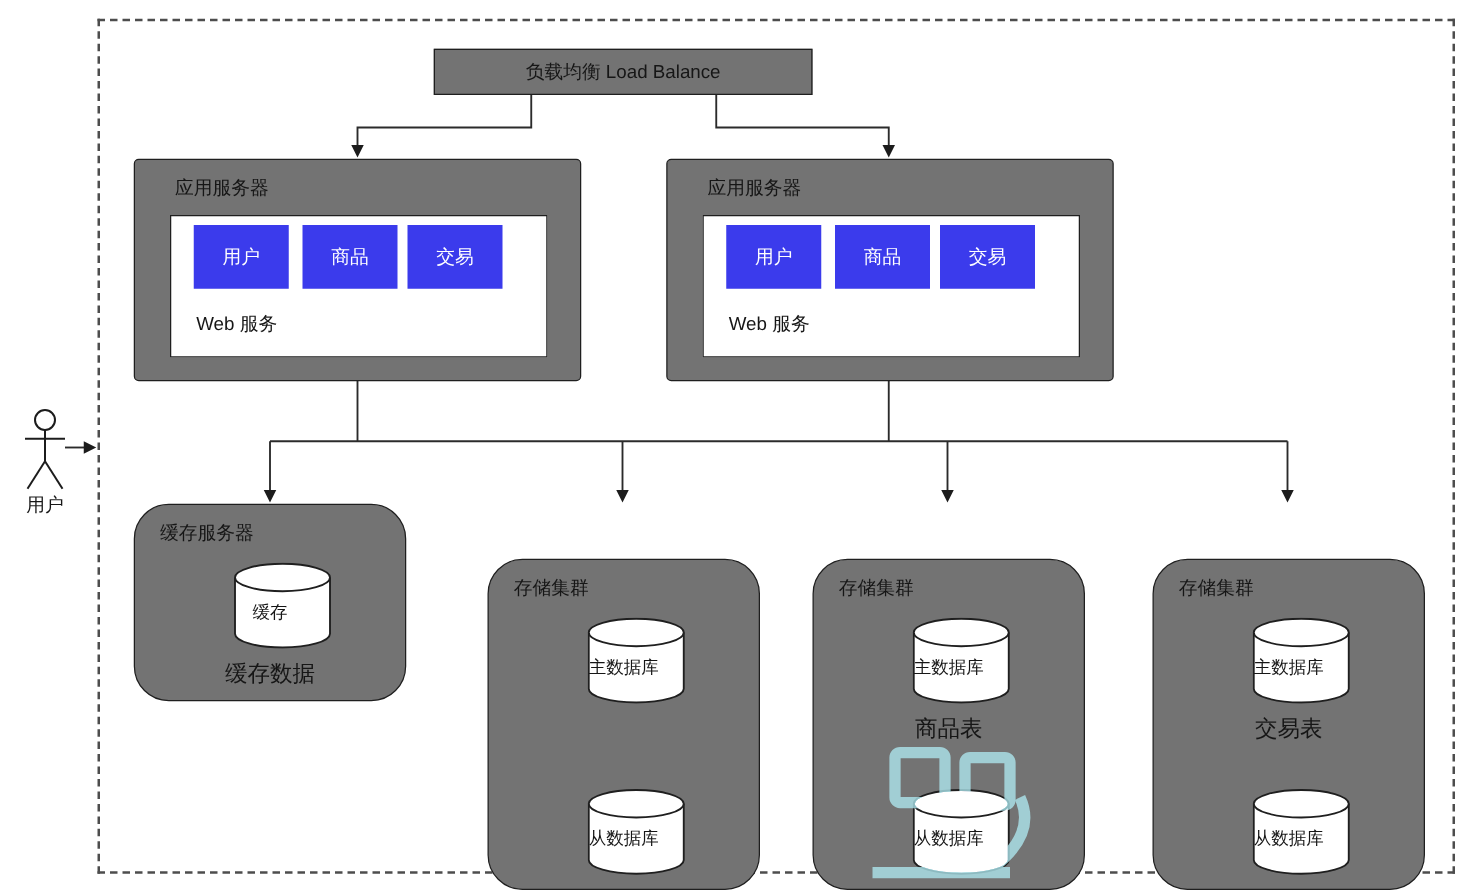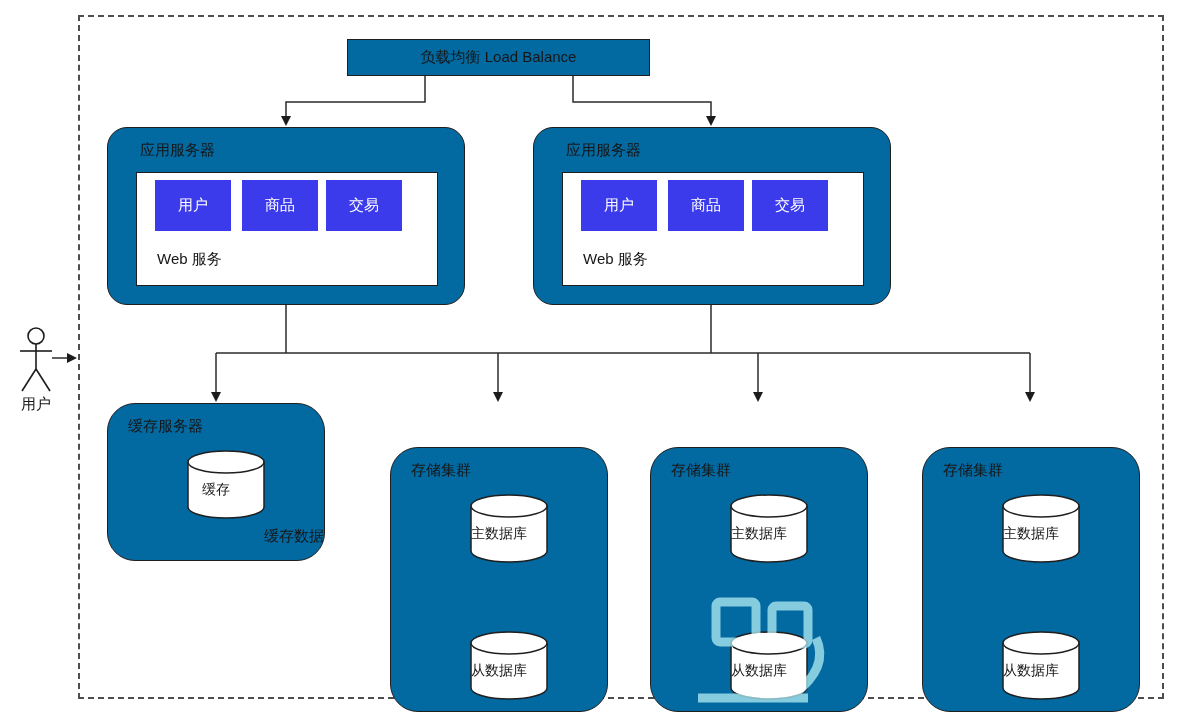--- a/index.html
+++ b/index.html
@@ -7,28 +7,28 @@
     position:relative;width:1180px;height:717px;background:#fff;
     font-family:"Liberation Sans","DejaVu Sans",sans-serif;color:#161616;
     overflow:hidden;
   }
   .boundary{
     position:absolute;left:78px;top:15px;width:1086px;height:684px;
     border:2px dashed #4d4d4d;box-sizing:border-box;z-index:0;
   }
   .wires{position:absolute;left:0;top:0;width:1180px;height:717px;z-index:1;}
   .node{
-    position:absolute;background:#0369a1;border:1.6px solid #1f1f1f;
+    position:absolute;background:#737373;border:1.6px solid #1f1f1f;
     box-sizing:border-box;z-index:2;
   }
   .lb{
     left:347px;top:39px;width:303px;height:37px;
     display:flex;align-items:center;justify-content:center;font-size:15px;
   }
-  .rounded{border-radius:20px;}
+  .rounded{border-radius:4px;}
   .app{width:358px;height:178px;}
   .app1{left:107px;top:127px;}
   .app2{left:533px;top:127px;}
   .node-title{position:absolute;left:32px;top:13px;font-size:15px;white-space:nowrap;}
   .web-rect{
     position:absolute;left:28px;top:44px;width:302px;height:114px;
     border:1.4px solid #1f1f1f;box-sizing:border-box;background:#fff;
   }
   .module{
     position:absolute;top:7px;width:76px;height:51px;background:#3b3bec;color:#fff;
@@ -41,21 +41,21 @@
   .cache{left:107px;top:403px;height:158px;}
   .cl{top:403px;height:265px;margin-top:44px;}
   .cl0{left:390px}.cl1{left:650px}.cl2{left:922px}
   .cyl{position:absolute;left:50%;transform:translateX(-50%);width:58px;height:69px;}
   .cyl svg{display:block;}
   .cyl-label{
     position:absolute;left:-20px;right:-20px;top:31px;text-align:center;font-size:14px;
   }
   .cyl-a{top:46px;}
   .cyl-b{top:183px;font-family:Liberation Serif, serif;}
-  .mid-caption{position:absolute;left:0;right:0;top:123px;text-align:right;font-size:15px;}
+  .mid-caption{position:absolute;left:0;right:0;top:123px;text-align:center;font-size:18px;}
   .actor-label{position:absolute;left:10px;top:395px;width:52px;text-align:center;font-size:15px;z-index:2;}
   .watermark{
     position:absolute;left:688px;top:580px;width:220px;height:133px;z-index:6;
     mix-blend-mode:lighten;pointer-events:none;opacity:.85;
   }
 </style>
 </head>
 <body>
 
 <div class="canvas">
@@ -156,38 +156,40 @@
 
   <div class="node rounded store cl cl1">
     <div class="store-title">存储集群</div>
     <div class="cyl cyl-a">
       <svg width="78" height="69" viewBox="0 0 78 69" fill="#fff" stroke="#1f1f1f" stroke-width="1.5">
         <path d="M1 12 v45 a38 11 0 0 0 76 0 v-45"></path>
         <ellipse cx="39" cy="12" rx="38" ry="11"></ellipse>
       </svg>
       <div class="cyl-label">主数据库</div>
     </div>
+    <div class="mid-caption">商品表</div>
     <div class="cyl cyl-b">
       <svg width="78" height="69" viewBox="0 0 78 69" fill="#fff" stroke="#1f1f1f" stroke-width="1.5">
         <path d="M1 12 v45 a38 11 0 0 0 76 0 v-45"></path>
         <ellipse cx="39" cy="12" rx="38" ry="11"></ellipse>
       </svg>
       <div class="cyl-label">从数据库</div>
     </div>
   </div>
 
   <div class="node rounded store cl cl2">
     <div class="store-title">存储集群</div>
     <div class="cyl cyl-a">
       <svg width="78" height="69" viewBox="0 0 78 69" fill="#fff" stroke="#1f1f1f" stroke-width="1.5">
         <path d="M1 12 v45 a38 11 0 0 0 76 0 v-45"></path>
         <ellipse cx="39" cy="12" rx="38" ry="11"></ellipse>
       </svg>
       <div class="cyl-label">主数据库</div>
     </div>
+    <div class="mid-caption">交易表</div>
     <div class="cyl cyl-b">
       <svg width="78" height="69" viewBox="0 0 78 69" fill="#fff" stroke="#1f1f1f" stroke-width="1.5">
         <path d="M1 12 v45 a38 11 0 0 0 76 0 v-45"></path>
         <ellipse cx="39" cy="12" rx="38" ry="11"></ellipse>
       </svg>
       <div class="cyl-label">从数据库</div>
     </div>
   </div>
 
   <div class="watermark">

